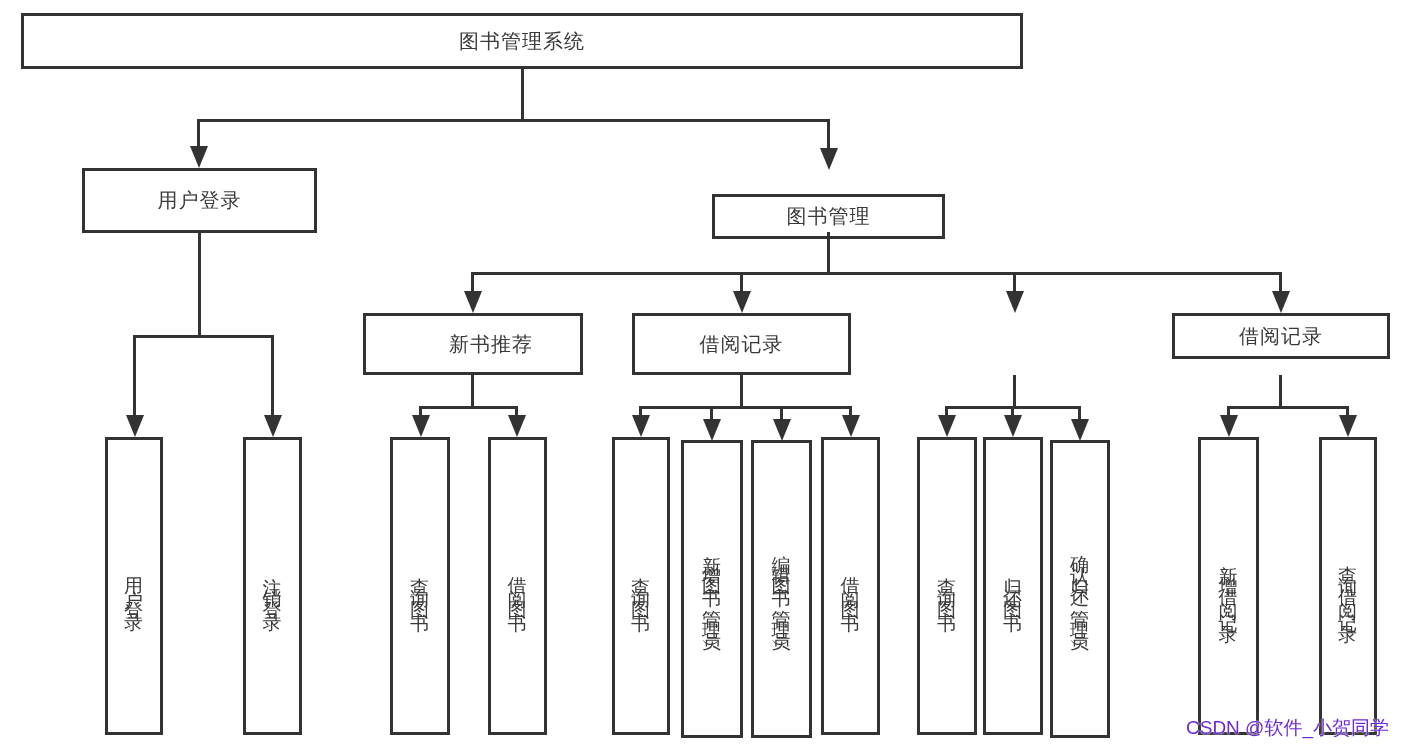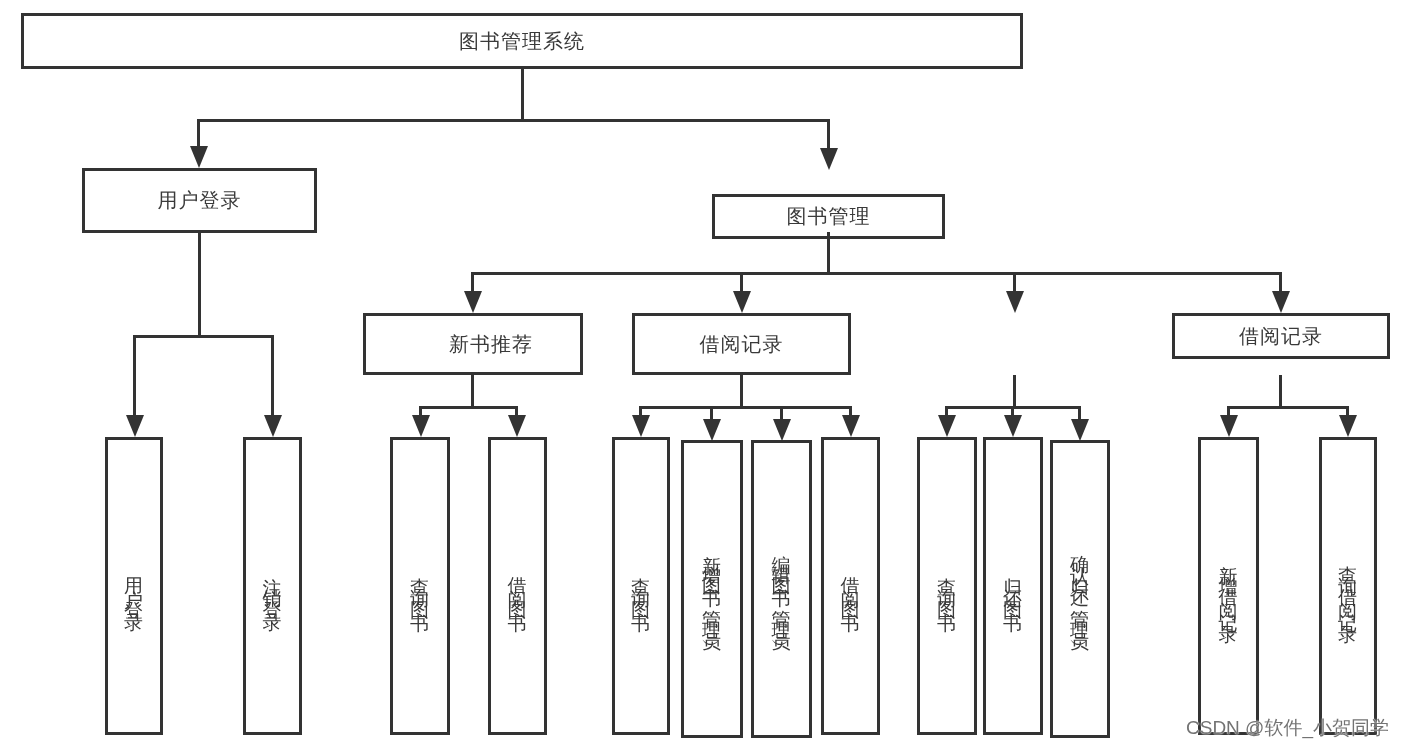--- a/index.html
+++ b/index.html
@@ -57,21 +57,21 @@
     height: 0;
     border-left: 9px solid transparent;
     border-right: 9px solid transparent;
     border-top: 22px solid #333333;
   }
   #watermark {
     position: absolute;
     left: 1186px;
     top: 715px;
     font-size: 19px;
-    color: #737373;
+    color: #6d28d9;
     text-shadow: 0 0 2px #ffffff, 0 0 1px #ffffff;
     white-space: nowrap;
   }
 </style>
 </head>
 <body>
 
 <div id="canvas">
 
   <div class="box h" style="left:21px; top:13px; width:1002px; height:56px;">

